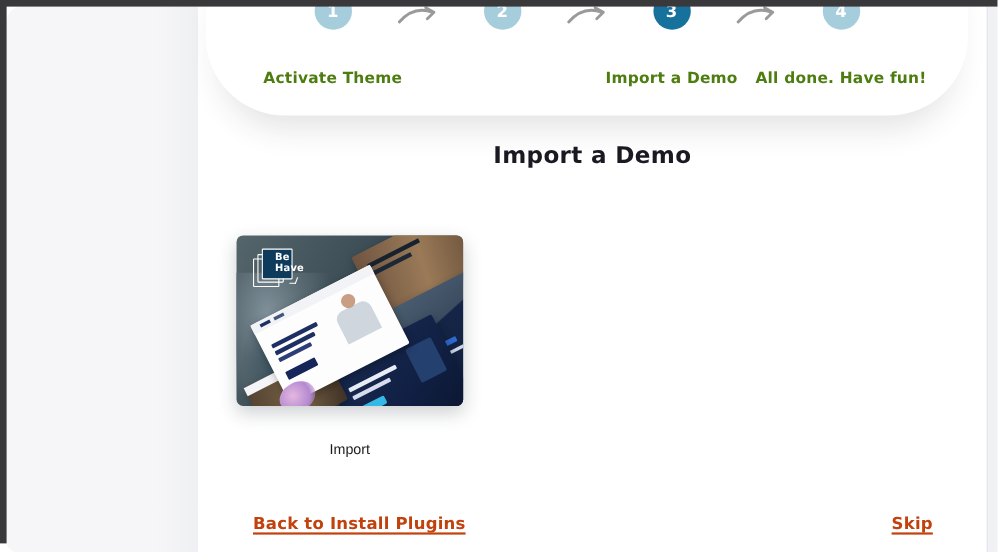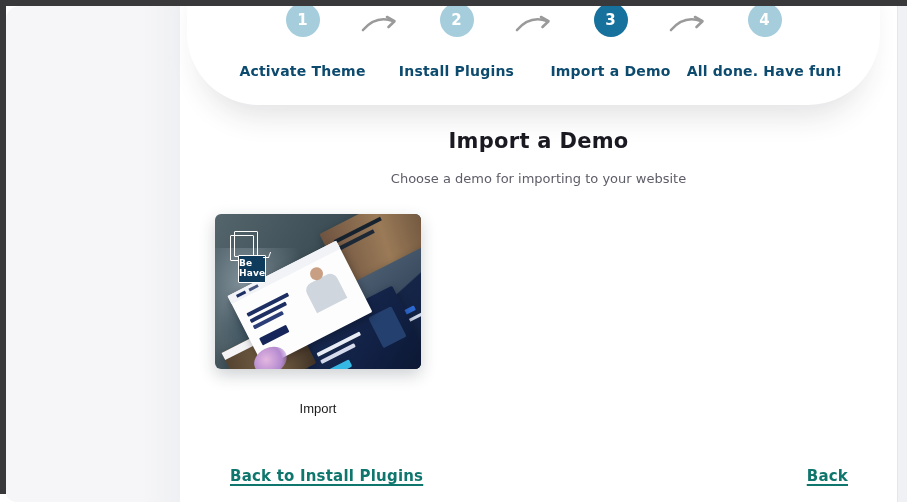--- a/index.html
+++ b/index.html
@@ -36,21 +36,21 @@
   .steps-row { display:flex; align-items:flex-start; padding-bottom:26px; }
   .step { width:110px; display:flex; flex-direction:column; align-items:center; }
   .step-circle {
     width:34px; height:34px; border-radius:50%;
     background:#a5cddc; color:#fff;
     font-size:15px; font-weight:700;
     display:flex; align-items:center; justify-content:center;
   }
   .step.active .step-circle { background:#17719d; }
   .step-label {
-    margin-top:26px; font-size:14px; font-weight:700; color:#0c4a6e;
+    margin-top:36px; font-size:14px; font-weight:700; color:#4d7c0f;
     white-space:nowrap; letter-spacing:.2px;
   }
   .step-arrow { width:44px; display:flex; justify-content:center; margin-top:8px; }
 
   
   .page-title {
     position:absolute; top:123px; left:0; width:100%;
     text-align:center; font-size:21px; font-weight:700; color:#1b1a22;
     letter-spacing:.3px;
   }
@@ -122,32 +122,32 @@
 
   
   .demo-logo { left:15px; top:11px; width:40px; height:42px; z-index:6; }
   .logo-layer { position:absolute; border:1.5px solid #ffffff; border-radius:1px; }
   .logo-layer.ll1 { left:0; top:10px; width:24px; height:26px; }
   .logo-layer.ll2 { left:4px; top:6px; width:24px; height:26px; }
   .logo-text {
     position:absolute; left:8px; top:1px; width:28px; height:28px;
     background:#0e3a5c; border:1.5px solid #ffffff; border-radius:1px;
     color:#fff; font-size:9px; font-weight:700; line-height:1.15;
-    padding:2px 0 0 0; letter-spacing:.2px;margin-top:29px;
+    padding:2px 0 0 11px; letter-spacing:.2px;
   }
   .logo-tick { position:absolute; left:34px; top:27px; width:6px; height:6px; border-right:1.5px solid #fff; border-bottom:1.5px solid #fff; transform:skewX(-20deg); }
 
   .demo-name {
     margin-top:32px; text-align:center; font-size:13px; color:#1c1c1c;
     font-family:"Liberation Sans","DejaVu Sans",sans-serif;
   }
 
   
   .footer-link {
-    position:absolute; top:461px; font-size:15px; font-weight:700; color:#0f766e;
+    position:absolute; top:461px; font-size:15px; font-weight:700; color:#c2410c;
     text-decoration:underline; text-underline-offset:3px; text-decoration-thickness:1.5px;
     letter-spacing:.2px; cursor:pointer;
   }
   .footer-back { left:50px; }
   .footer-skip { right:49px; }
 </style>
 </head>
 <body>
 
 <div class="frame-top"></div>
@@ -167,21 +167,20 @@
 
       <div class="step-arrow">
         <svg width="40" height="24" viewBox="0 0 40 24">
           <path d="M3 19 Q 16 4 33 10" fill="none" stroke="#9a9a9a" stroke-width="2.6" stroke-linecap="round"></path>
           <path d="M27 6 L 34.5 10.2 L 28.5 16" fill="none" stroke="#9a9a9a" stroke-width="2.6" stroke-linecap="round" stroke-linejoin="round"></path>
         </svg>
       </div>
 
       <div class="step">
         <div class="step-circle">2</div>
-        <div class="step-label">Install Plugins</div>
       </div>
 
       <div class="step-arrow">
         <svg width="40" height="24" viewBox="0 0 40 24">
           <path d="M3 19 Q 16 4 33 10" fill="none" stroke="#9a9a9a" stroke-width="2.6" stroke-linecap="round"></path>
           <path d="M27 6 L 34.5 10.2 L 28.5 16" fill="none" stroke="#9a9a9a" stroke-width="2.6" stroke-linecap="round" stroke-linejoin="round"></path>
         </svg>
       </div>
 
       <div class="step active">
@@ -198,21 +197,20 @@
 
       <div class="step">
         <div class="step-circle">4</div>
         <div class="step-label">All done. Have fun!</div>
       </div>
 
     </div>
   </div>
 
   <div class="page-title">Import a Demo</div>
-  <div class="page-subtitle">Choose a demo for importing to your website</div>
 
   <div class="demo-card">
     <div class="demo-thumb">
       <div class="art art-photo-left"></div>
       <div class="art art-photo-left2"></div>
 
       <div class="art art-card art-card-topright">
         <div class="tr-line1"></div>
           <div class="tr-line2"></div>
       </div>
@@ -254,17 +252,17 @@
           <div>Have</div>
         </div>
         <div class="logo-tick"></div>
       </div>
     </div>
 
     <div class="demo-name">Import</div>
   </div>
 
   <a class="footer-link footer-back">Back to Install Plugins</a>
-  <a class="footer-link footer-skip">Back</a>
+  <a class="footer-link footer-skip">Skip</a>
 
 </div>
 
 <div class="scroll-strip"></div>
 
 </body></html>

